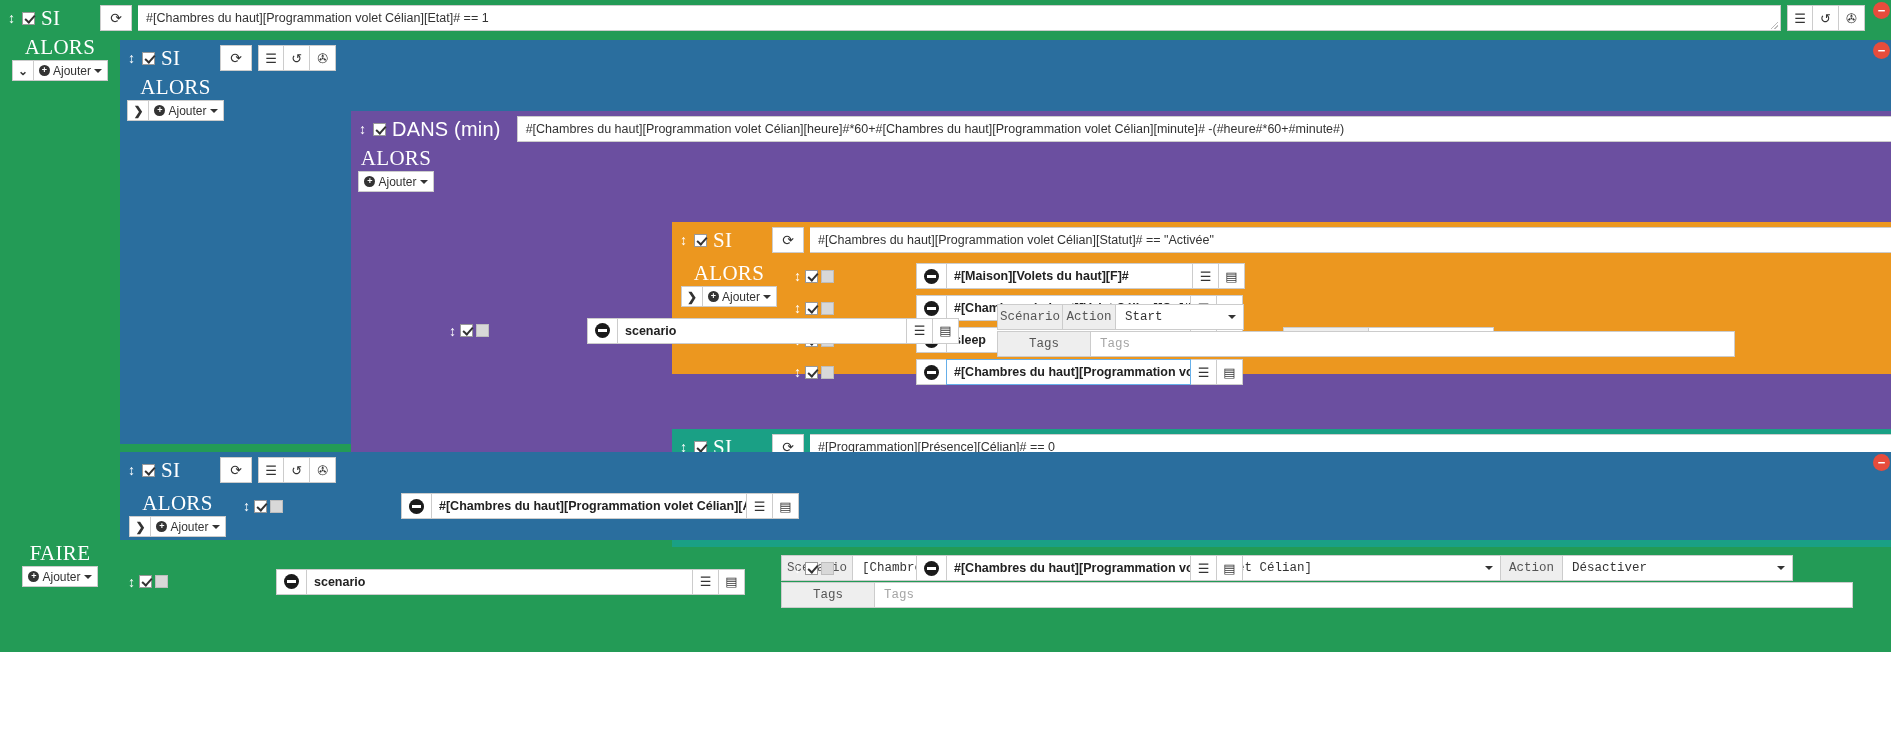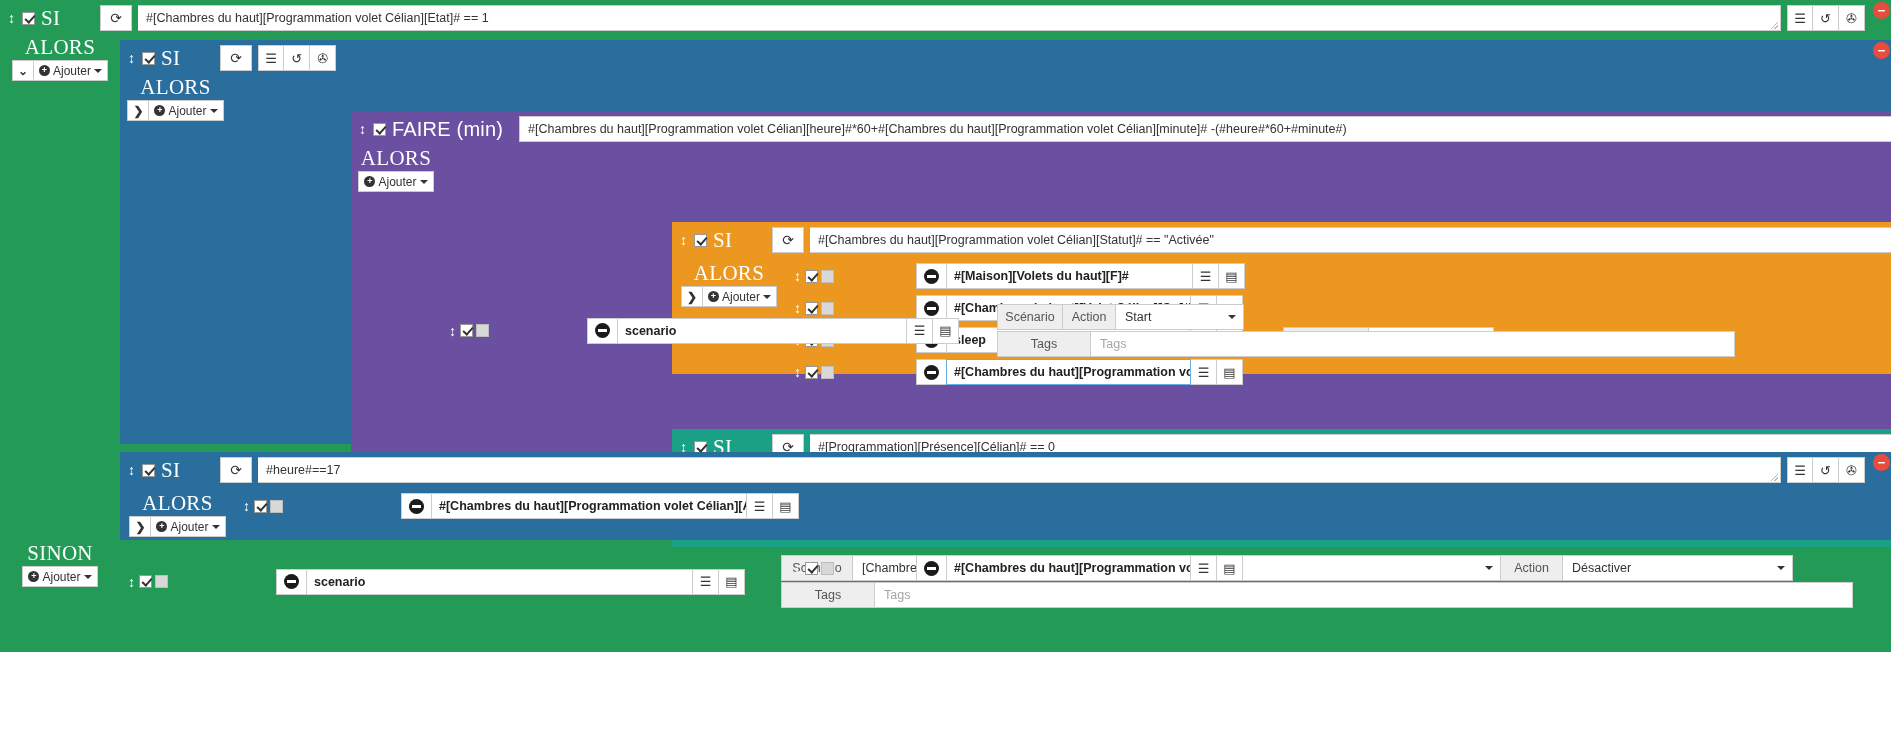--- a/index.html
+++ b/index.html
@@ -123,21 +123,21 @@
     content:""; position:absolute; left:3px; top:6px; width:9px; height:3px; background:#fff;
   }
   .act-input {
     height: 26px; background: #fff; border: 1px solid #ccc;
     display:flex; align-items:center; padding: 0 7px;
     font-size: 12.5px; font-weight: bold; color:#222; white-space: nowrap; overflow:hidden;
   }
   .act-input.focus { border-color: #66afe9; }
   .act-tools { display:flex; }
   .act-tools .tool { border-left: 0; }
-  .act-extra { display:flex; align-items:center; flex: 0 0 auto; }
+  .act-extra { display:flex; align-items:center; flex: 0 0 auto; font-family: Liberation Mono, monospace; }
 
   .lbl-box {
     height: 26px; background: #eeeeee; border: 1px solid #ccc;
     display:flex; align-items:center; justify-content:center; padding: 0 10px;
     font-size: 12.5px; color: #555; white-space: nowrap;
   }
   .val-box {
     height: 26px; background: #fff; border: 1px solid #ccc; border-left: 0;
     display:flex; align-items:center; padding: 0 9px;
     font-size: 12.5px; color: #333; white-space: nowrap; overflow:hidden;
@@ -201,21 +201,21 @@
             <span class="plus-ico">+</span>
             <span>Ajouter</span>
             <span class="caret"></span>
           </span>
         </div>
       </div>
     </div>
 
     <div class="abs" style="left:0;top:540px;width:120px;">
       <div class="branch-label" style="width:120px;flex:0 0 120px;">
-        <div class="word">SINON</div>
+        <div class="word">FAIRE</div>
         <div class="addrow">
           <span class="addbtn" style="border-left:1px solid #ccc">
             <span class="plus-ico">+</span>
             <span>Ajouter</span>
             <span class="caret"></span>
           </span>
         </div>
       </div>
     </div>
 
@@ -285,21 +285,21 @@
             </span>
           </div>
         </div>
       </div>
 
       <div class="abs blk blk-purple" id="purple-l2">
 
         <div class="hdr" style="padding-right:26px;">
           <span class="arrows">↕</span>
           <span class="cbx checked"></span>
-          <span class="kw kw-sans">FAIRE (min)</span>
+          <span class="kw kw-sans">DANS (min)</span>
           <span style="width:4px"></span>
           <span class="expr" style="border-left:1px solid #ccc">#[Chambres du haut][Programmation volet Célian][heure]#*60+#[Chambres du haut][Programmation volet Célian][minute]# -(#heure#*60+#minute#)</span>
 
         </div>
 
         <div class="abs" style="left:0;top:34px;width:90px;">
           <div class="branch-label" style="width:90px;flex:0 0 90px;">
             <div class="word">ALORS</div>
             <div class="addrow">
               <span class="addbtn" style="border-left:1px solid #ccc">
@@ -542,21 +542,20 @@
 
       <div class="abs blk blk-blue" id="blue-l1b" style="left:0;top:412px;width:1771px;height:88px;">
         <div class="minus-circle">−</div>
 
         <div class="hdr" style="padding-right:26px;">
           <span class="arrows">↕</span>
           <span class="cbx checked"></span>
           <span class="kw">SI</span>
           <span style="width:28px"></span>
           <span class="btn-refresh">⟳</span>
-          <span class="expr">#heure#==17</span>
           <span class="hdr-tools">
             <span class="tool">☰</span>
             <span class="tool">↺</span>
             <span class="tool">✇</span>
           </span>
         </div>
 
         <div class="branch" style="margin-top:2px">
           <div class="branch-label" style="width:115px;flex:0 0 115px;">
             <div class="word">ALORS</div>

